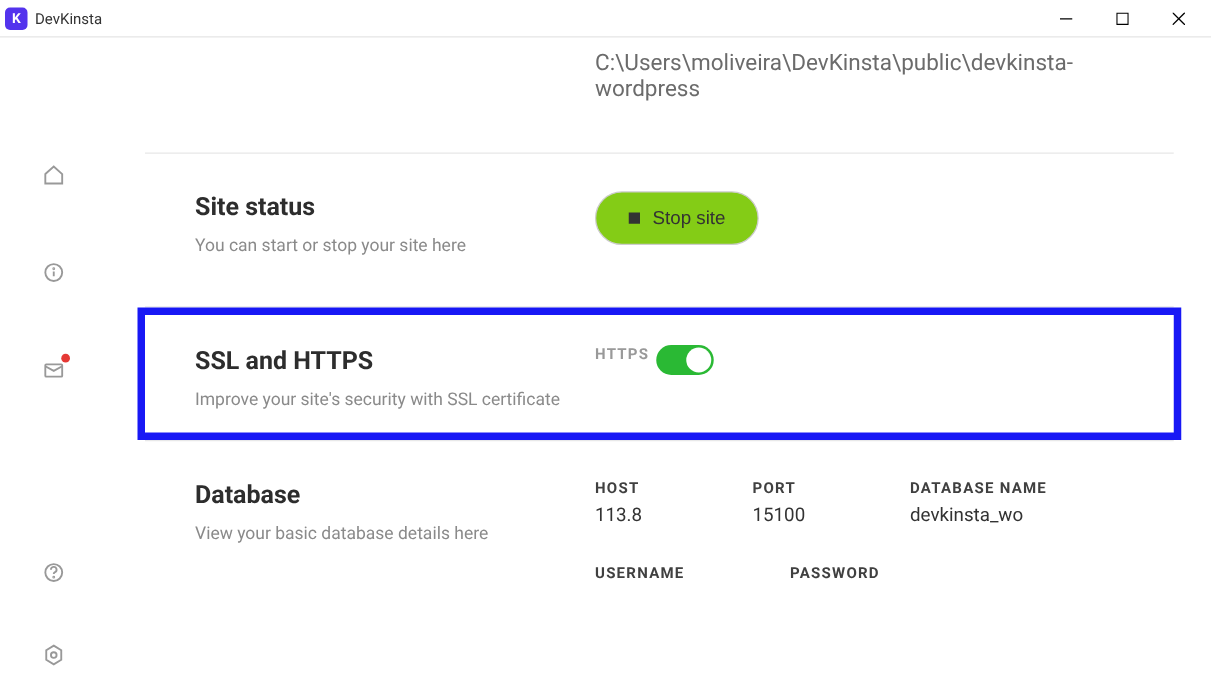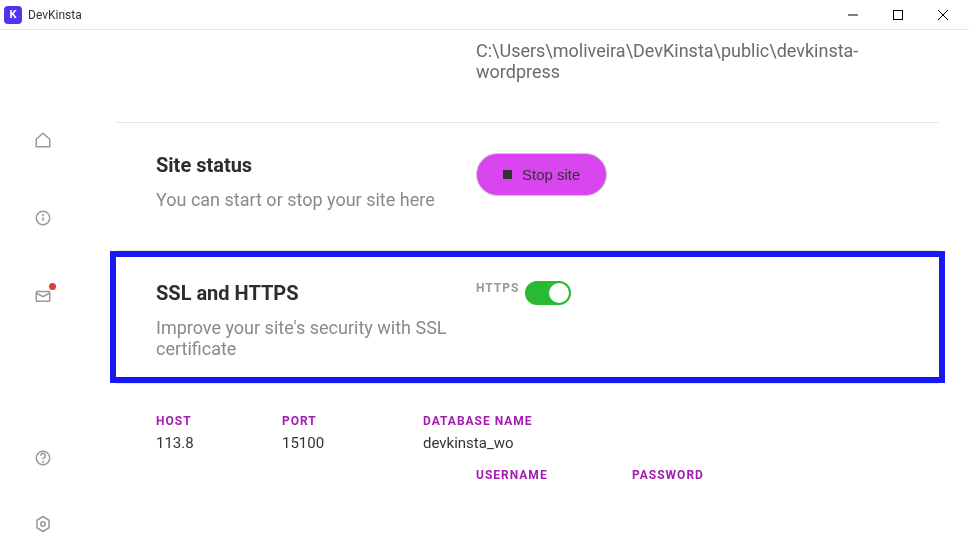--- a/index.html
+++ b/index.html
@@ -118,35 +118,35 @@
       width: 320px;
       flex-shrink: 0;
     }
     .section-title {
       font-size: 20px;
       font-weight: 700;
       color: #2d2d2d;
       margin-bottom: 12px;
     }
     .section-sub {
-      font-size: 18px;
+      font-size: 14px;
       color: #8a8a8a;
     }
     .section-right {
       flex: 1;
       display: flex;
       align-items: flex-start;
     }
     .stop-btn {
       border: 1px solid #ccc;
       border-radius: 24px;
       padding: 12px 26px;
       font-size: 15px;
       color: #333;
-      background: #d946ef;
+      background: #84cc16;
       display: inline-flex;
       align-items: center;
       gap: 10px;
       cursor: pointer;
     }
     .stop-square {
       width: 9px;
       height: 9px;
       background: #333;
     }
@@ -185,21 +185,21 @@
     }
     .db-grid {
       display: flex;
       gap: 56px;
     }
     .db-item { min-width: 70px; }
     .db-label {
       font-size: 12px;
       font-weight: 700;
       letter-spacing: 1px;
-      color: #a21caf;
+      color: #404040;
       margin-bottom: 6px;
     }
     .db-value {
       font-size: 15px;
       color: #333;
       white-space: nowrap;
       overflow: hidden;
     }
     .db-row2 {
       display: flex;
@@ -302,31 +302,35 @@
           <div class="https-block">
             <div class="https-label">HTTPS</div>
             <div class="toggle">
               <div class="toggle-knob"></div>
             </div>
           </div>
         </div>
       </div>
 
       <div class="section" style="padding-bottom:10px;">
+        <div class="section-left">
+          <div class="section-title">Database</div>
+          <div class="section-sub">View your basic database details here</div>
+        </div>
         <div class="section-right">
           <div class="db-grid">
             <div class="db-item" style="width:70px;">
               <div class="db-label">HOST</div>
               <div class="db-value">113.8</div>
             </div>
             <div class="db-item" style="width:70px;">
               <div class="db-label">PORT</div>
               <div class="db-value">15100</div>
             </div>
-            <div class="db-item" style="width:110px;margin-left:15px;">
+            <div class="db-item" style="width:110px;">
               <div class="db-label">DATABASE NAME</div>
               <div class="db-value">devkinsta_wo</div>
             </div>
           </div>
         </div>
       </div>
 
       <div class="db-row2">
         <div class="db-item" style="width:100px;">
           <div class="db-label">USERNAME</div>

